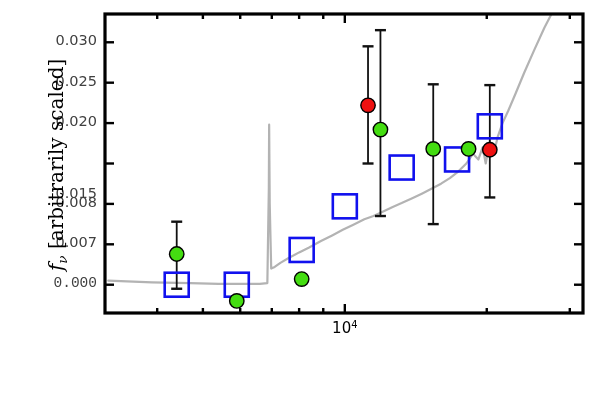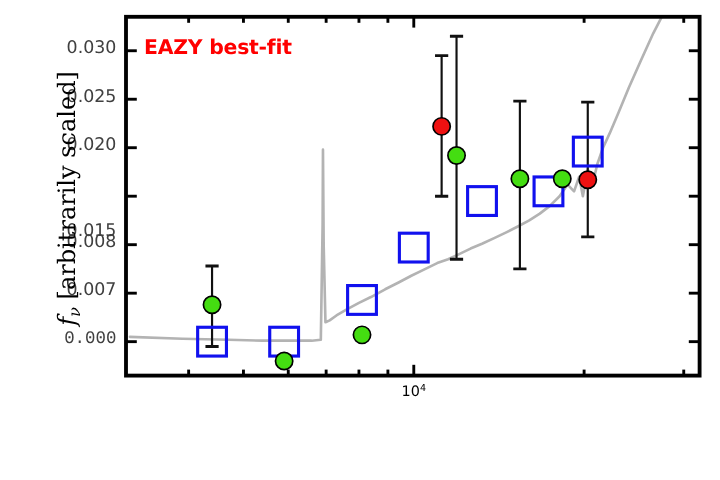--- a/index.html
+++ b/index.html
@@ -66,21 +66,21 @@
   }
   .tick-label {
     position: absolute;
     font-size: 14.5px;
     color: #404040;
     text-align: right;
     white-space: nowrap;
   }
   .xtick-label {
     position: absolute;
-    font-size: 12px;
+    font-size: 15px;
     color: #000000;
     text-align: center;
     white-space: nowrap;
   }
   .sup {
     font-size: 0.66em;
     vertical-align: 0.55em;
   }
 </style>
 </head>
@@ -184,21 +184,20 @@
       <div class="tick-label" style="width: 60px; left: 37px; top: 153.5px; margin-top: 31px;">0.015</div>
       <div class="tick-label" style="width: 60px; left: 37px; top: 113.095px;">0.020</div>
       <div class="tick-label" style="width: 60px; left: 37px; top: 72.6892px;">0.025</div>
       <div class="tick-label" style="width: 60px; left: 37px; top: 32.2838px;">0.030</div>
     </div>
 
   <div id="xtick-labels">
       <div class="xtick-label" style="width: 70px; left: 309.822px; top: 319px;"><span>10</span><span class="sup">4</span></div>
     </div>
 
-  <div class="annot-text" id="eazy-label">EAZY best-fit</div>
 
   <div id="ylabel-wrap">
     <span class="ital">f</span><span class="sub">ν</span>
     <span>[arbitrarily scaled]</span>
   </div>
 
 
 </div>
 
 </body></html>

